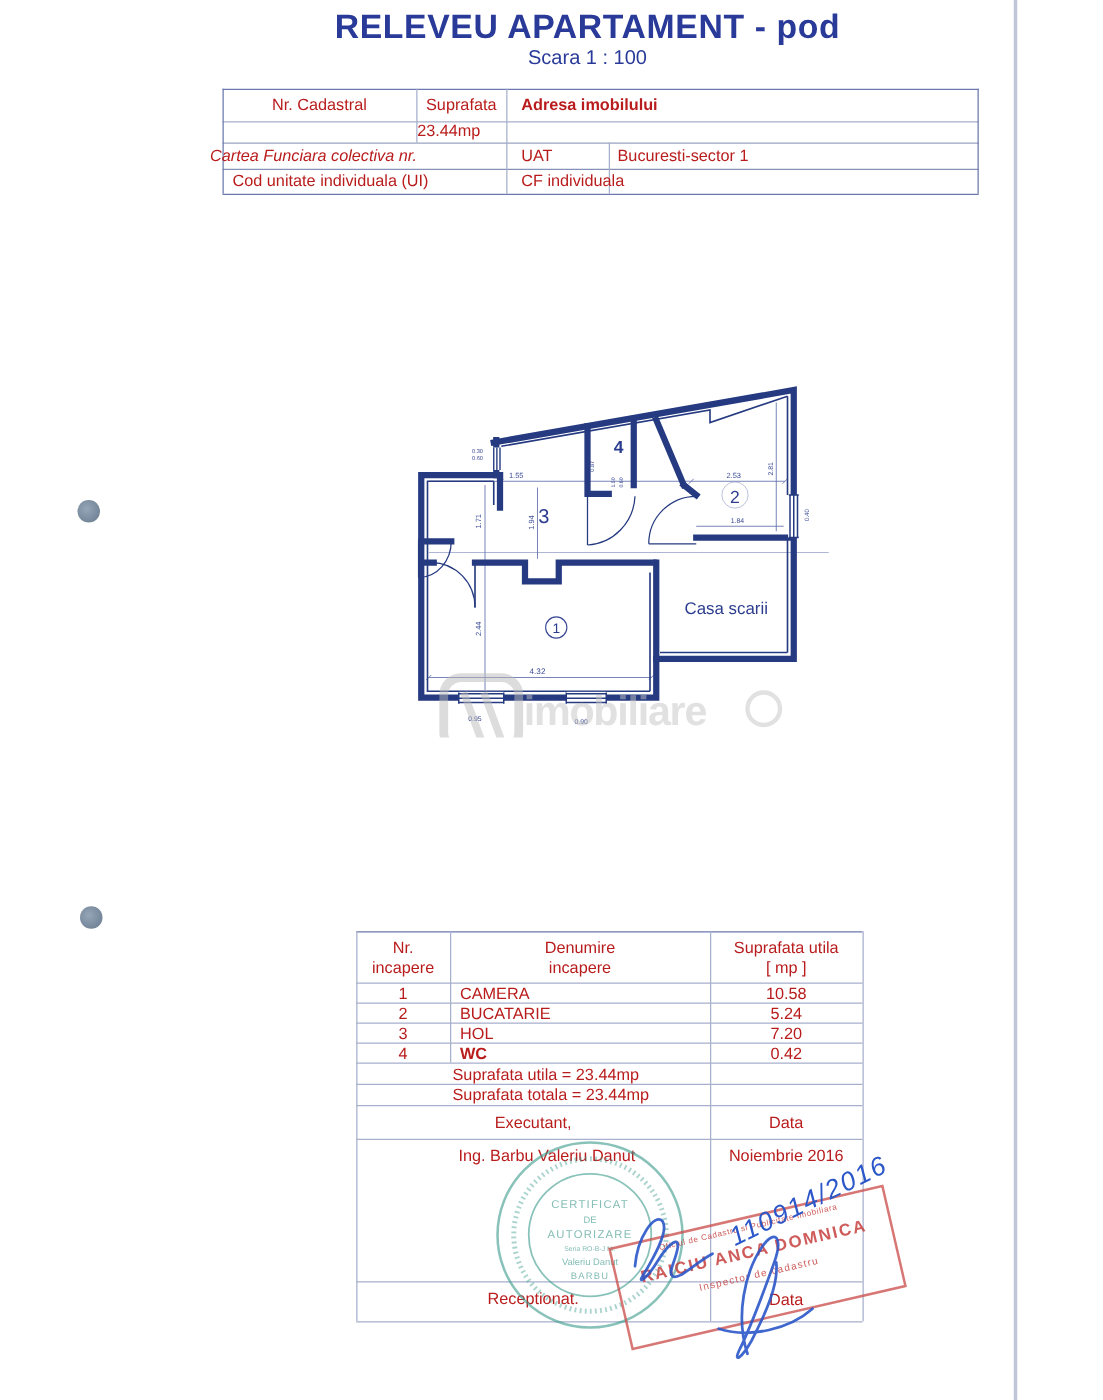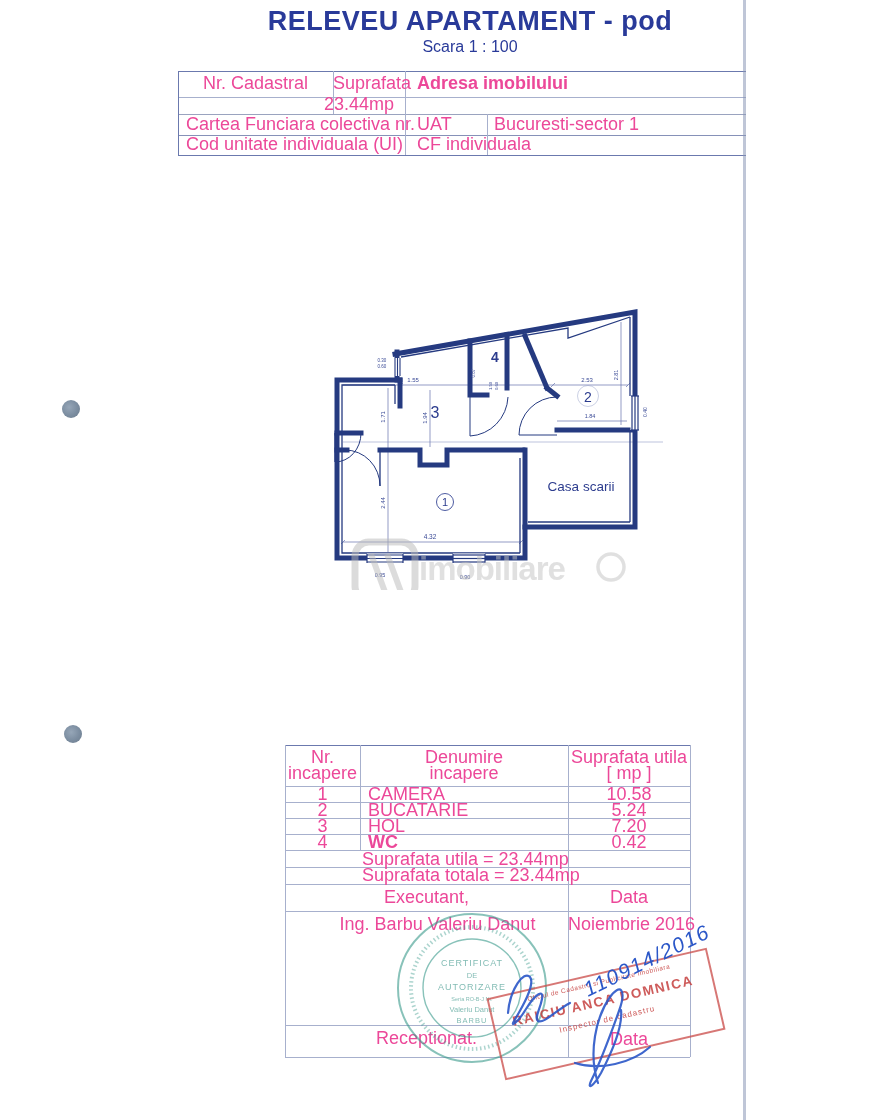--- a/index.html
+++ b/index.html
@@ -1,18 +1,18 @@
 <!DOCTYPE html>
 <html><head>
 <meta charset="utf-8">
 <style>
   html,body{margin:0;padding:0;background:#ffffff;}
-  #page{position:relative;width:746px;height:1120px;background:#ffffff;overflow:hidden;
+  #page{position:relative;width:814px;height:1120px;background:#ffffff;overflow:hidden;
         font-family:"Liberation Sans",sans-serif;color:#2b3b98;}
-  .t{position:absolute;font-size:18px;color:#ec4899;white-space:nowrap;line-height:15px;}
+  .t{position:absolute;font-size:13px;color:#b91c1c;white-space:nowrap;line-height:15px;}
   .ctr{text-align:center;}
   .hl{position:absolute;height:0;border-top:1.4px solid #6b79ae;}
   .hl.lite{border-top:1px solid #a7b0cd;}
   .vl{position:absolute;width:0;border-left:1.4px solid #6b79ae;}
   .vl.lite{border-left:1px solid #a7b0cd;}
   .title{position:absolute;left:150px;top:6px;width:640px;text-align:center;
          font-size:27px;font-weight:bold;color:#293a99;letter-spacing:.5px;}
   .subtitle{position:absolute;left:150px;top:38px;width:640px;text-align:center;
             font-size:16px;color:#293a99;}
   .hole{position:absolute;width:18px;height:18px;border-radius:50%;
@@ -46,21 +46,21 @@
     <div class="vl" style="left:178px;top:71px;height:84px;"></div>
     <div class="vl lite" style="left:333px;top:71px;height:43px;"></div>
     <div class="vl lite" style="left:405px;top:71px;height:84px;"></div>
     <div class="vl lite" style="left:487px;top:114px;height:41px;"></div>
     <div class="vl" style="left:782px;top:71px;height:84px;"></div>
 
     <div class="t ctr" style="left:178px;top:76px;width:155px;">Nr. Cadastral</div>
     <div class="t ctr" style="left:333px;top:76px;width:72px;">Suprafata</div>
     <div class="t ctr" style="left:323px;top:97px;width:72px;">23.44mp</div>
     <div class="t" style="left:417px;top:76px;font-weight:bold;">Adresa imobilului</div>
-    <div class="t" style="left:186px;top:117px;">Cartea Funciara colectiva nr.</div>
+    <div class="t" style="left:168px;top:117px;font-style:italic;">Cartea Funciara colectiva nr.</div>
     <div class="t" style="left:417px;top:117px;">UAT</div>
     <div class="t" style="left:494px;top:117px;">Bucuresti-sector 1</div>
     <div class="t" style="left:186px;top:137px;">Cod unitate individuala (UI)</div>
     <div class="t" style="left:417px;top:137px;">CF individuala</div>
   </div>
 
   <svg style="position:absolute;left:325px;top:290px;" width="345" height="300" viewBox="0 0 345 300">
 
     <g stroke="#4a5aa0" stroke-width="0.7" opacity="0.85">
       <line x1="18" y1="95" x2="303" y2="95"></line>

